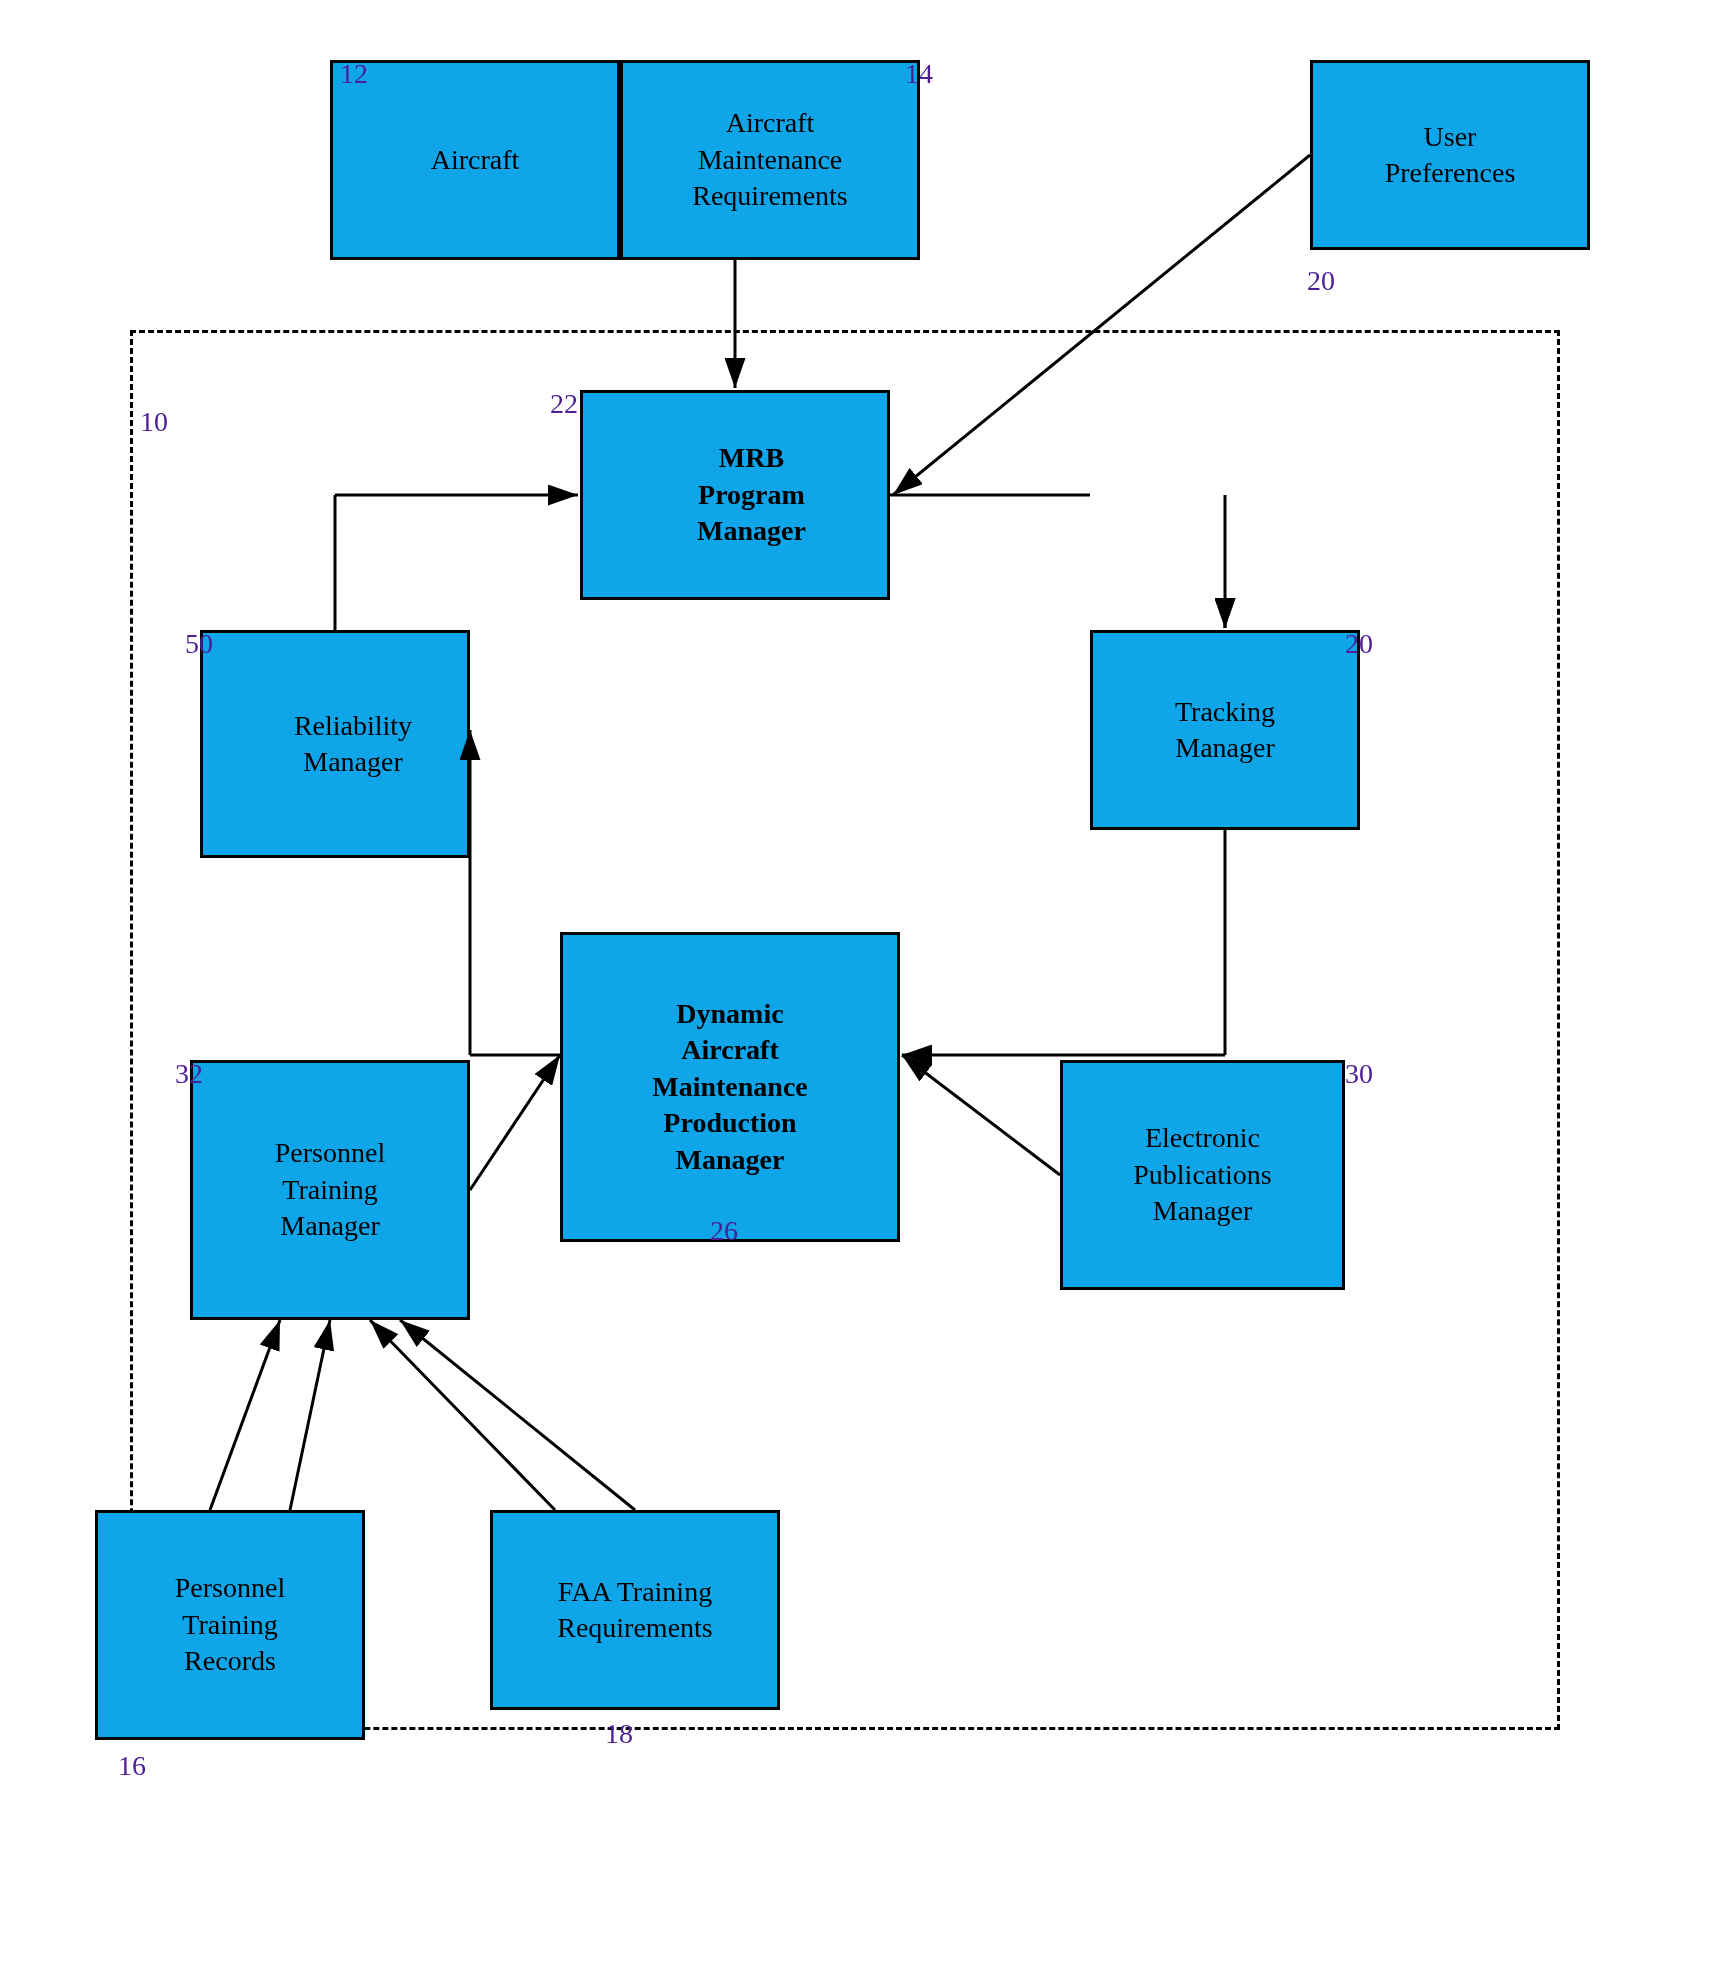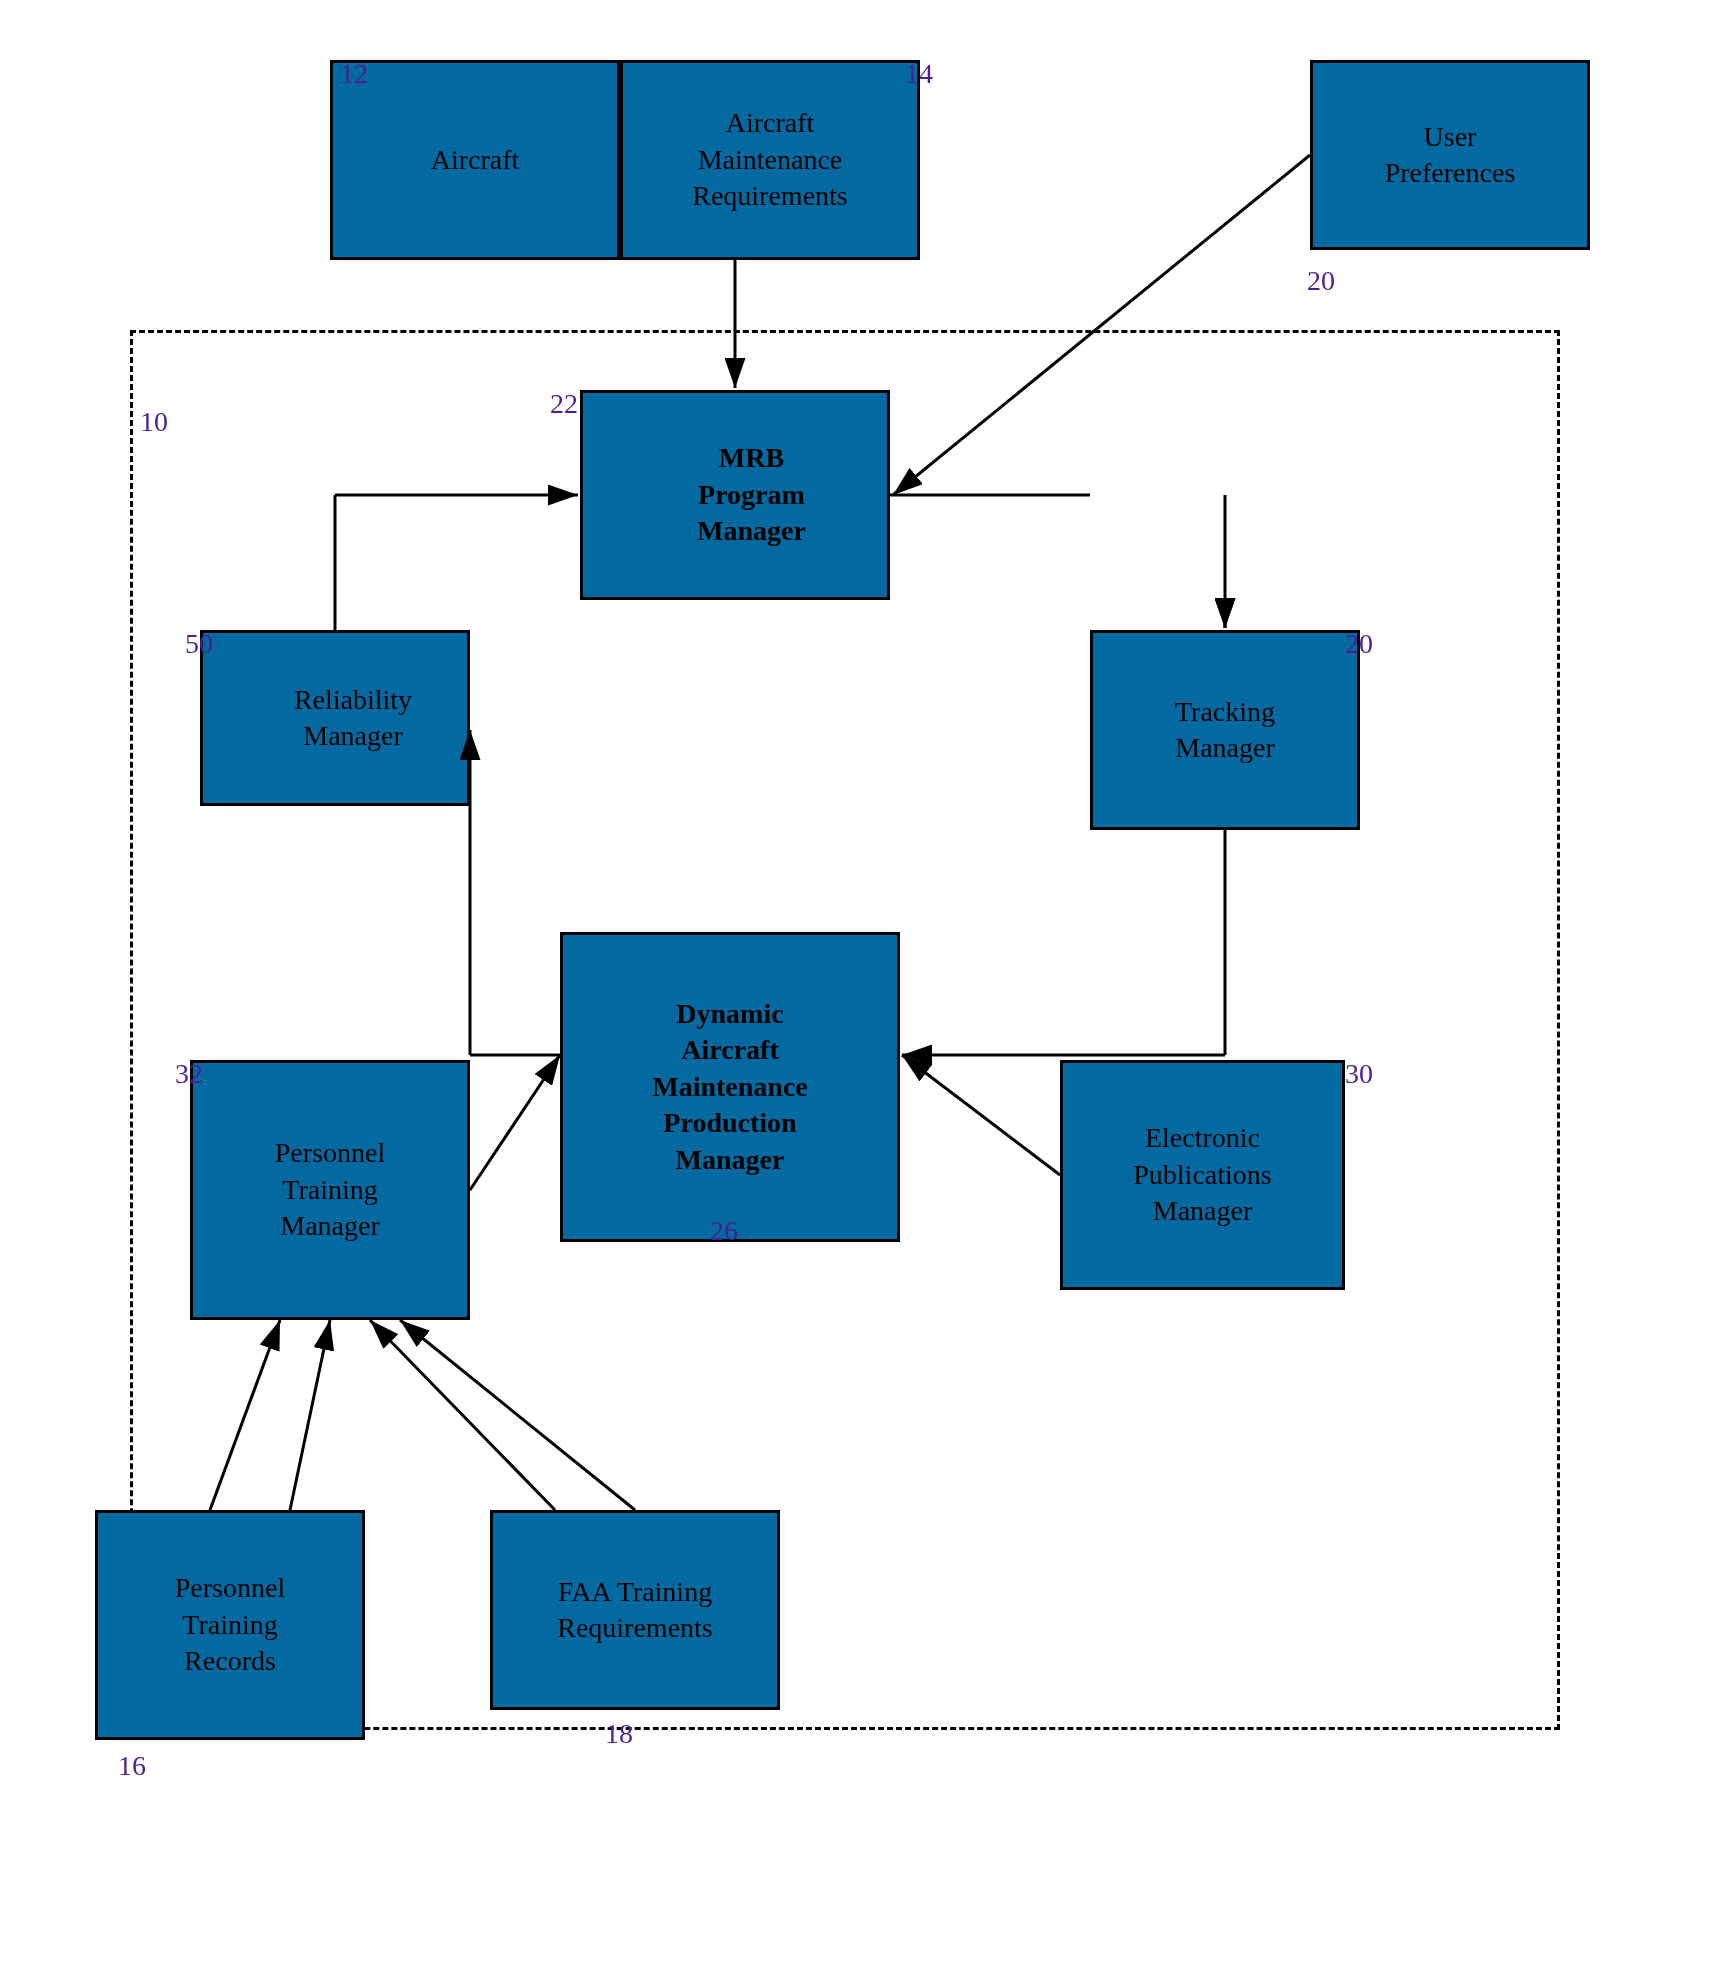--- a/index.html
+++ b/index.html
@@ -16,21 +16,21 @@
       position: relative;
       width: 1722px;
       height: 1976px;
       background: #fff;
     }
 
     
     .box {
       position: absolute;
       border: 3px solid #000;
-      background: #0369a1;
+      background: #0ea5e9;
       display: flex;
       align-items: center;
       justify-content: center;
       text-align: center;
       font-size: 28px;
       line-height: 1.3;
     }
 
     .box-bold {
       font-weight: bold;
@@ -92,21 +92,21 @@
   <div class="label" style="left: 1307px; top: 265px;">20</div>
 
   <div class="box box-bold" style="left: 580px; top: 390px; width: 310px; height: 210px; padding-left: 33px;">
     <span style="white-space: pre-line; font-weight: bold;">MRB
 Program
 Manager</span>
   </div>
 
   <div class="label" style="left: 550px; top: 388px;">22</div>
 
-  <div class="box" style="left: 200px; top: 630px; width: 270px; height: 176px; padding-left: 36px;">
+  <div class="box" style="left: 200px; top: 630px; width: 270px; height: 228px; padding-left: 36px;">
     <span style="white-space: pre-line;">Reliability
 Manager</span>
   </div>
 
   <div class="label" style="left: 185px; top: 628px;">50</div>
 
   <div class="box" style="left: 1090px; top: 630px; width: 270px; height: 200px;">
     <span style="white-space: pre-line;">Tracking
 Manager</span>
   </div>

